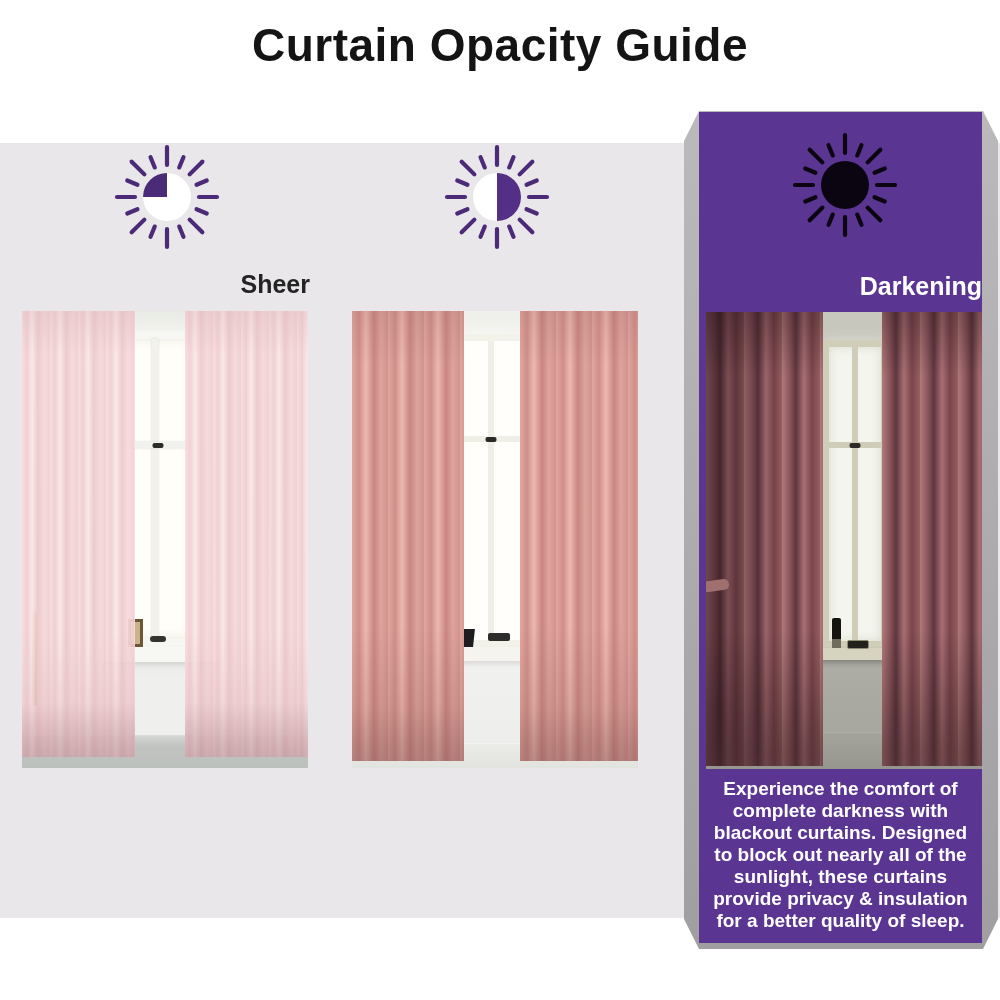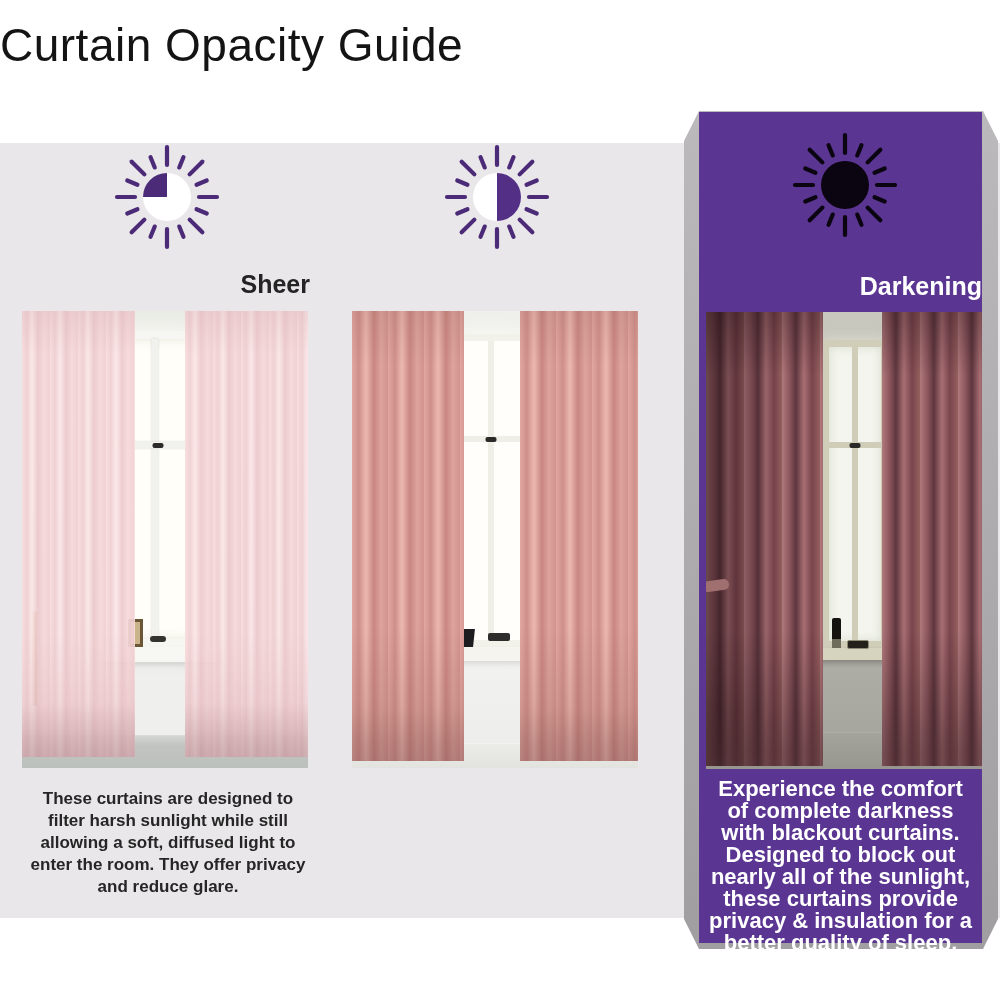--- a/index.html
+++ b/index.html
@@ -1,21 +1,21 @@
 <!DOCTYPE html>
 <html style="--accent_purple: #5b3592; --icon_purple: #4b2a78; --band_gray: #e9e7e9; --frame_gray: #adaaad; --text_dark: #1f1f1f; --text_light: #ffffff;"><head>
 <meta charset="utf-8">
 <style>
   html,body{margin:0;padding:0;background:#ffffff;}
   .canvas{position:relative;width:1000px;height:1000px;background:#ffffff;overflow:hidden;
           font-family:"Liberation Sans",sans-serif;}
   .overlay{position:absolute;inset:0;}
 
-  .title{position:absolute;top:18px;left:0;width:100%;margin:0;
-         font-size:46px;font-weight:400;color:#141414;letter-spacing:.5px;}
+  .title{position:absolute;top:18px;left:0;width:100%;text-align:center;margin:0;
+         font-size:46px;font-weight:700;color:#141414;letter-spacing:.5px;}
 
   .band{position:absolute;left:0;top:143px;width:1000px;height:775px;background:var(--band_gray,#e9e7e9);}
 
   
   .panel-frame{position:absolute;left:684px;top:111px;width:314px;height:838px;
     background:linear-gradient(180deg,#bcb9bc,#a19ea1);
     clip-path:polygon(15px 0,calc(100% - 15px) 0,100% 30px,100% calc(100% - 30px),
                       calc(100% - 15px) 100%,15px 100%,0 calc(100% - 30px),0 30px);}
   .panel{position:absolute;left:699px;top:112px;width:283px;height:831px;background:var(--accent_purple,#5b3592);}
 
@@ -28,21 +28,21 @@
   .heading{position:absolute;margin:0;width:286px;text-align:right;top:268px;
            font-size:25px;font-weight:bold;color:#242424;line-height:32px;}
   .heading.c1{left:24px;}
   .heading.c2{left:354px;}
   .heading.c3{left:699px;width:283px;color:var(--text_light,#ffffff);top:270px;}
 
   .desc{position:absolute;margin:0;text-align:center;font-weight:bold;color:#262626;
         font-size:17px;line-height:22px;}
   .desc.c1{left:30px;top:788px;width:276px;}
   .desc.c2{left:355px;top:784px;width:282px;}
-  .desc.c3{left:707px;top:778px;width:267px;font-size:22px;color:var(--text_light,#ffffff);}
+  .desc.c3{left:707px;top:778px;width:267px;font-size:19px;color:var(--text_light,#ffffff);}
 
   
   .photo{position:absolute;overflow:hidden;}
   .photo.p1{left:22px;top:311px;width:286px;height:457px;background:linear-gradient(180deg,#e8eae4 0,#e9e9e7 8%,#e3e3e1 70%,#efefed 80%);}
   .photo.p2{left:352px;top:311px;width:286px;height:457px;background:linear-gradient(180deg,#efefeb,#f1f1ef 75%,#ededeb);}
   .photo.p3{left:706px;top:312px;width:276px;height:457px;background:linear-gradient(180deg,#c9c8be 0,#bdbcb4 30%,#aeada6 75%,#a3a29b);}
 
   .window{position:absolute;box-sizing:border-box;}
   .p1 .window{left:91px;top:20px;width:89px;height:316px;border:8px solid #f6f6f3;
               background:#fffef9;box-shadow:0 0 26px rgba(255,255,248,.95), inset 0 0 12px rgba(225,228,215,.8);}
@@ -164,21 +164,20 @@
       </div>
       <div class="sill"></div>
       <div class="pic-frame"></div>
       <div class="handle"></div>
       <div class="floor"></div>
       <div class="tassel"></div>
       <div class="curtain left"></div>
       <div class="curtain right"></div>
     </div>
 
-    <p class="desc c1">These curtains are designed to filter harsh sunlight while still allowing a soft, diffused light to enter the room. They offer privacy and reduce glare.</p>
   </section>
 
   <section class="overlay">
     <svg class="sun c2" viewBox="0 0 110 110" width="110" height="110">
       <use href="#sun-rays" stroke="#4b2a78"></use>
       <circle cx="55" cy="55" r="24" fill="#ffffff"></circle>
       <path d="M55 31 A24 24 0 0 1 55 79 L55 31 Z" fill="#532f86"></path>
     </svg>
 
     <div class="photo p2">

